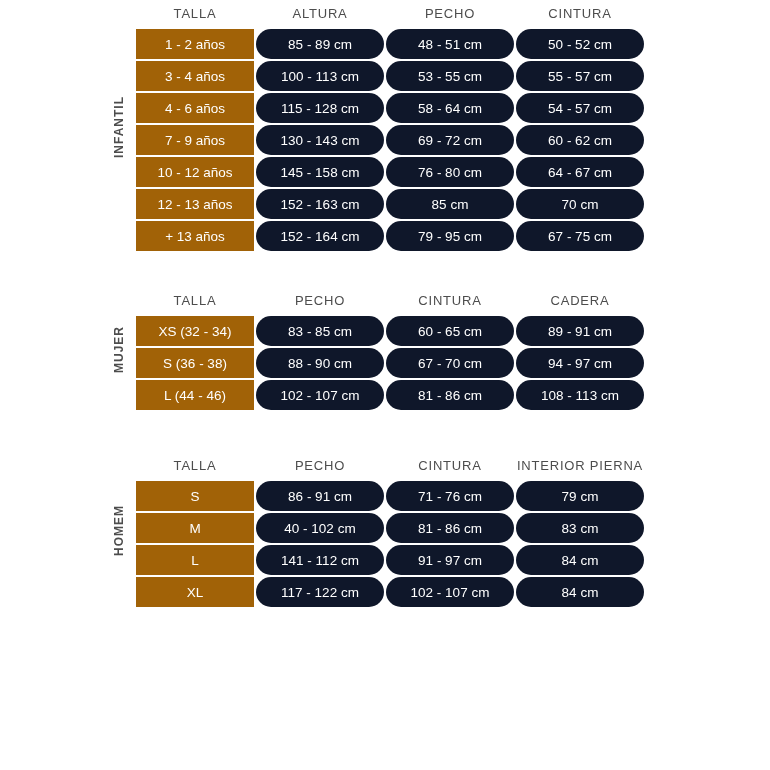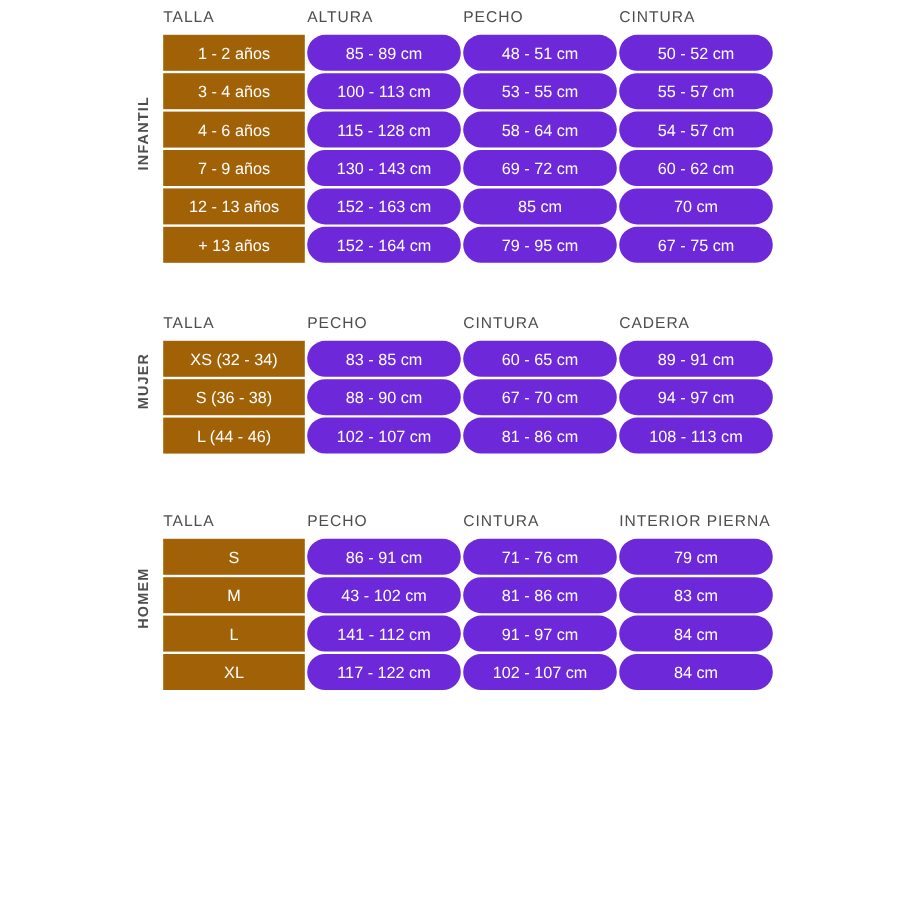--- a/index.html
+++ b/index.html
@@ -48,40 +48,40 @@
     border-collapse: separate;
     border-spacing: 2px;
     margin: 0 0 0 134px;
     table-layout: fixed;
   }
   thead th {
     font-size: 13px;
     font-weight: normal;
     letter-spacing: 0.8px;
     color: #4d4d4d;
-    text-align: left;
+    text-align: center;
     padding: 4px 0 6px 0;
     background: transparent;
     border: none;
   }
   tbody td {
     text-align: center;
     font-size: 13.5px;
     color: #ffffff;
     height: 30px;
     padding: 0 4px;
     vertical-align: middle;
     white-space: nowrap;
     overflow: hidden;
   }
   td.col-size {
     background: #a16207;
   }
   td.col-val {
-    background: #6d28d9;
+    background: #0f172a;
     border-radius: 15px;
   }
   
   col.c-size { width: 118px; }
   col.c-val  { width: 128px; }
   col.c-val-wide { width: 128px; }
 
   .t1 { margin-top: 0; }
   .spacer-1 { height: 34px; }
   .spacer-2 { height: 40px; }
@@ -129,20 +129,26 @@
           <td class="col-val">58 - 64 cm</td>
           <td class="col-val">54 - 57 cm</td>
         </tr>
         <tr>
           <td class="col-size">7 - 9 años</td>
           <td class="col-val">130 - 143 cm</td>
           <td class="col-val">69 - 72 cm</td>
           <td class="col-val">60 - 62 cm</td>
         </tr>
         <tr>
+          <td class="col-size">10 - 12 años</td>
+          <td class="col-val">145 - 158 cm</td>
+          <td class="col-val">76 - 80 cm</td>
+          <td class="col-val">64 - 67 cm</td>
+        </tr>
+        <tr>
           <td class="col-size">12 - 13 años</td>
           <td class="col-val">152 - 163 cm</td>
           <td class="col-val">85 cm</td>
           <td class="col-val">70 cm</td>
         </tr>
         <tr>
           <td class="col-size">+ 13 años</td>
           <td class="col-val">152 - 164 cm</td>
           <td class="col-val">79 - 95 cm</td>
           <td class="col-val">67 - 75 cm</td>
@@ -218,21 +224,21 @@
       </thead>
       <tbody>
         <tr>
           <td class="col-size">S</td>
           <td class="col-val">86 - 91 cm</td>
           <td class="col-val">71 - 76 cm</td>
           <td class="col-val">79 cm</td>
         </tr>
         <tr>
           <td class="col-size">M</td>
-          <td class="col-val">43 - 102 cm</td>
+          <td class="col-val">40 - 102 cm</td>
           <td class="col-val">81 - 86 cm</td>
           <td class="col-val">83 cm</td>
         </tr>
         <tr>
           <td class="col-size">L</td>
           <td class="col-val">141 - 112 cm</td>
           <td class="col-val">91 - 97 cm</td>
           <td class="col-val">84 cm</td>
         </tr>
         <tr>

